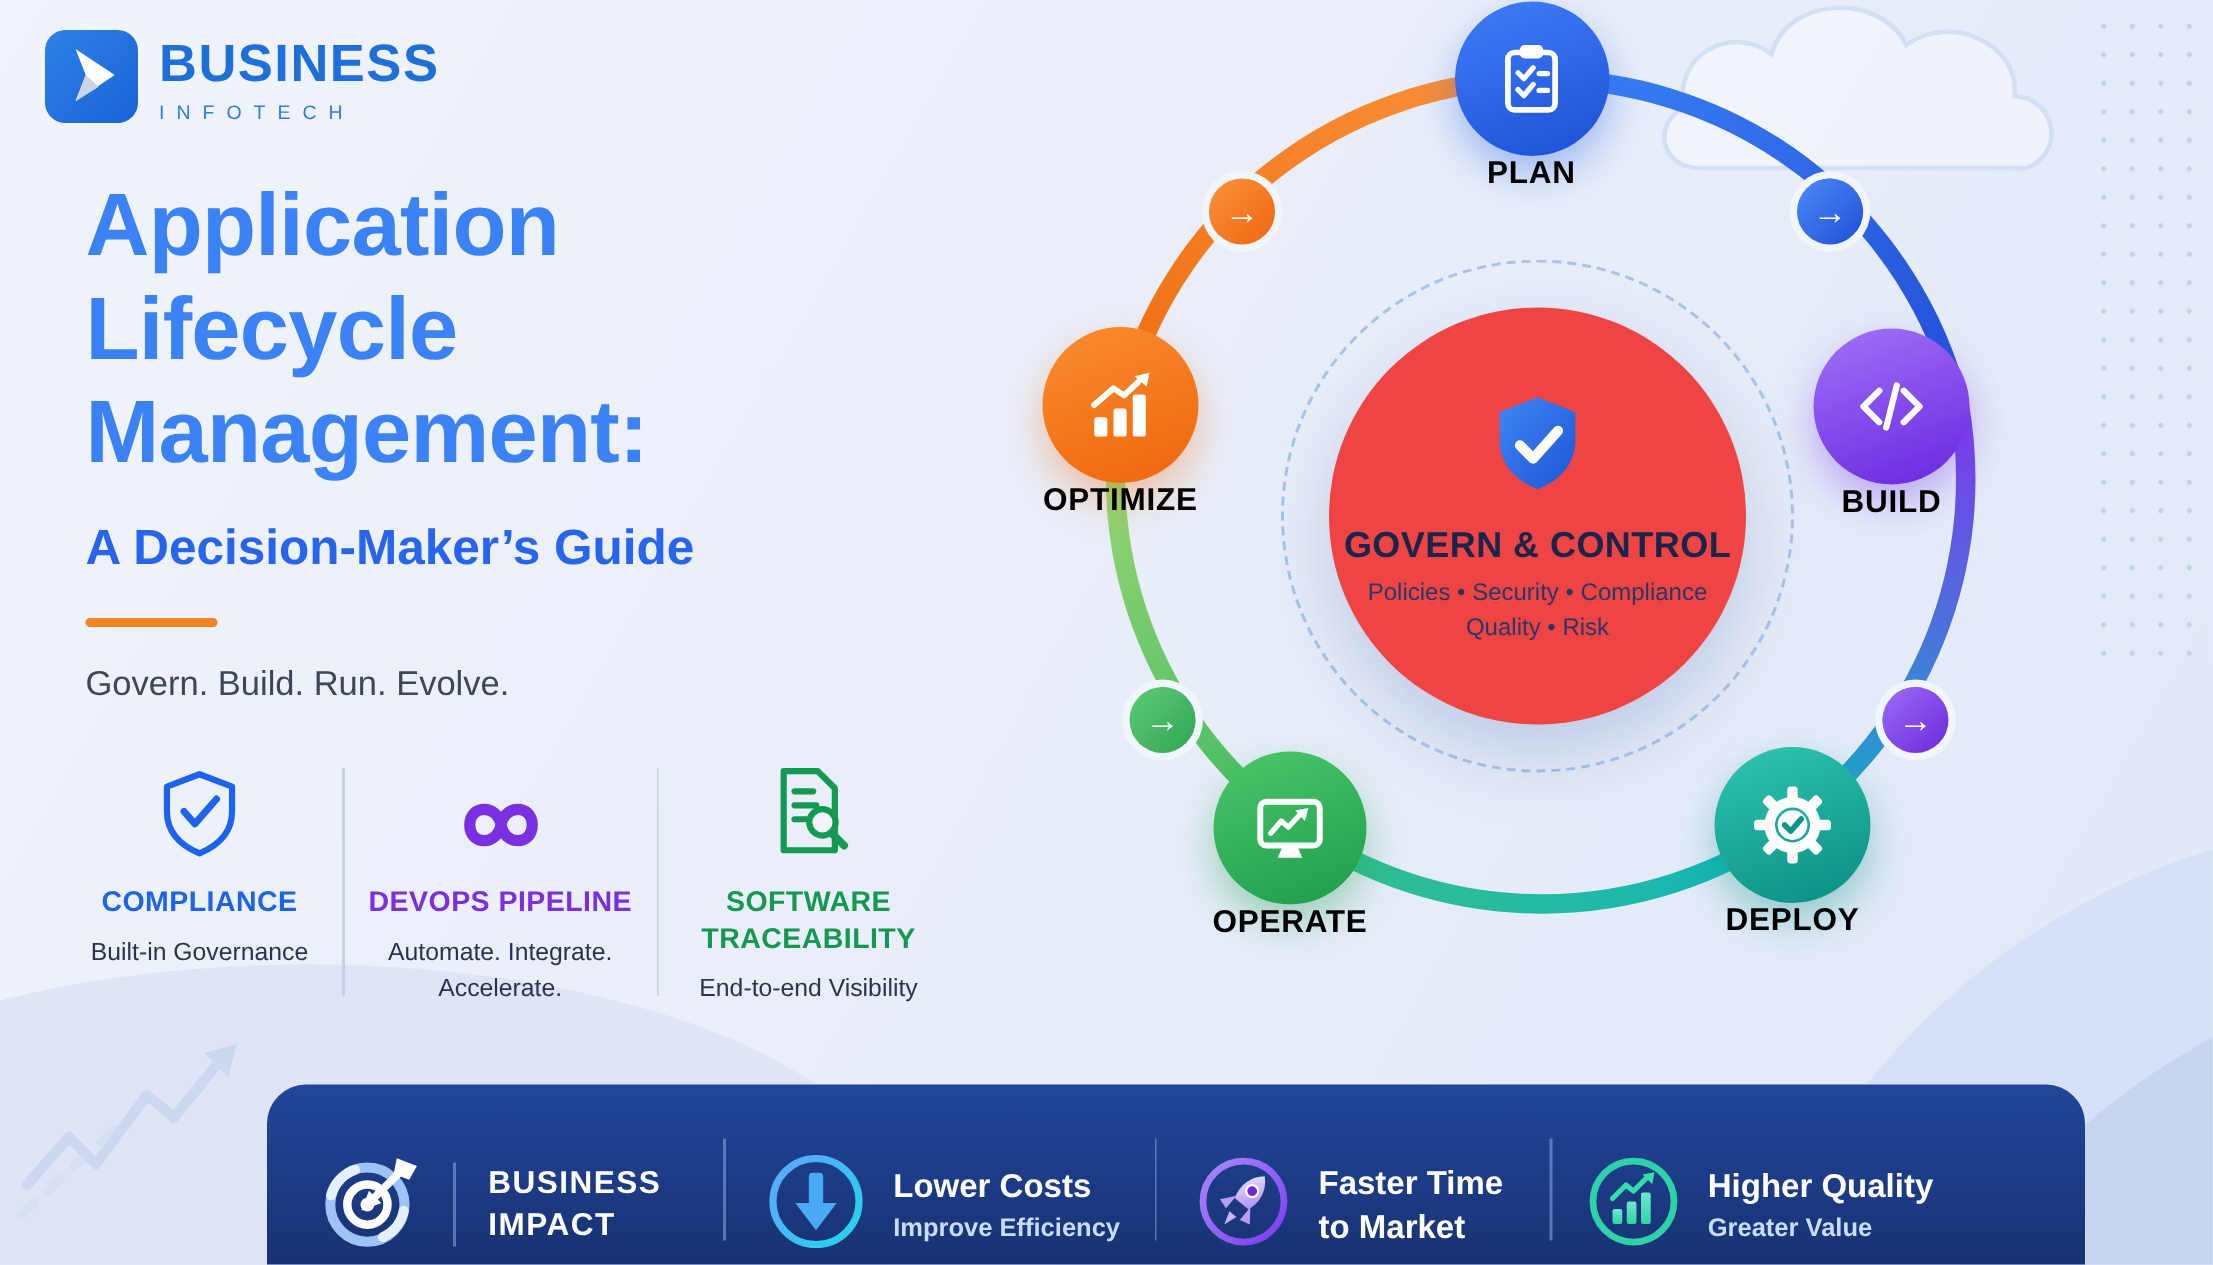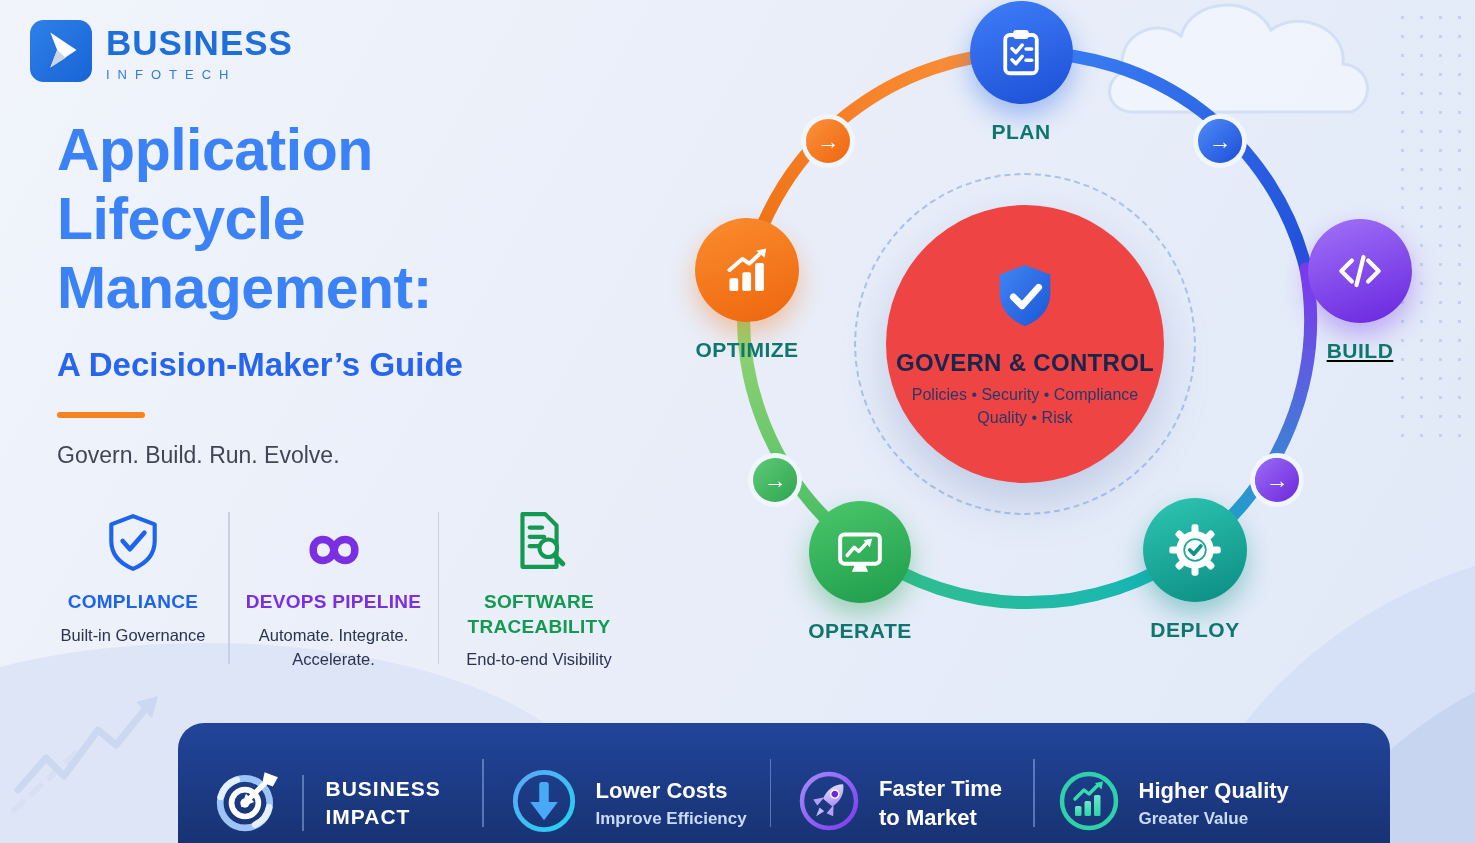--- a/index.html
+++ b/index.html
@@ -63,28 +63,28 @@
   .hub { position:absolute; left:1025px; top:344px; width:278px; height:278px;
     transform:translate(-50%,-50%); border-radius:50%; background:#ef4444;
     box-shadow:0 20px 45px rgba(92,120,180,.28);
     display:flex; flex-direction:column; align-items:center; justify-content:center; text-align:center; }
   .hub-title { font-size:24px; font-weight:800; color:#19254a; margin-top:14px; letter-spacing:.3px; }
   .hub-line { font-size:16px; color:#2a3766; margin-top:9px; }
   .hub-line + .hub-line { margin-top:5px; }
 
   .stage { position:absolute; width:176px; transform:translateX(-50%); text-align:center; }
   .stage-circle { margin:0 auto; border-radius:50%; display:flex; align-items:center; justify-content:center; }
-  .stage-label { font-size:21px; font-weight:800; color:#0f766e; letter-spacing:.5px; margin-top:16px; }
+  .stage-label { font-size:21px; font-weight:800; color:#000000; letter-spacing:.5px; }
   .st-plan .stage-circle     { width:103px; height:103px; background:linear-gradient(160deg,#3f7ef8,#1c4fd6); box-shadow:0 12px 26px rgba(37,99,235,.38); }
   .st-build .stage-circle    { width:104px; height:104px; background:linear-gradient(160deg,#a172f8,#6826df); box-shadow:0 12px 26px rgba(124,58,237,.38); }
   .st-deploy .stage-circle   { width:104px; height:104px; background:linear-gradient(160deg,#2fc6b2,#0a8c82); box-shadow:0 12px 26px rgba(13,148,136,.38); }
   .st-operate .stage-circle  { width:102px; height:102px; background:linear-gradient(160deg,#4bc76b,#1d9c4b); box-shadow:0 12px 26px rgba(34,160,79,.38); }
   .st-optimize .stage-circle { width:104px; height:104px; background:linear-gradient(160deg,#fb8c2e,#ee660d); box-shadow:0 12px 26px rgba(244,119,28,.38); }
   .st-plan     { left:1021px; top:1px; }
-  .st-build    { left:1360px; top:219px;text-decoration:underline; }
+  .st-build    { left:1261px; top:219px; }
   .st-deploy   { left:1195px; top:498px; }
   .st-operate  { left:860px;  top:501px; }
   .st-optimize { left:747px;  top:218px; }
 
   
   .impact-bar { position:absolute; left:178px; top:723px; width:1212px; height:130px;
     background:linear-gradient(180deg,#22459b 0%,#17316f 100%);
     border-radius:26px 26px 0 0; display:flex; align-items:center;
     padding:10px 36px 0 36px; }
   .ib-section { display:flex; align-items:center;margin-top:20px; }

